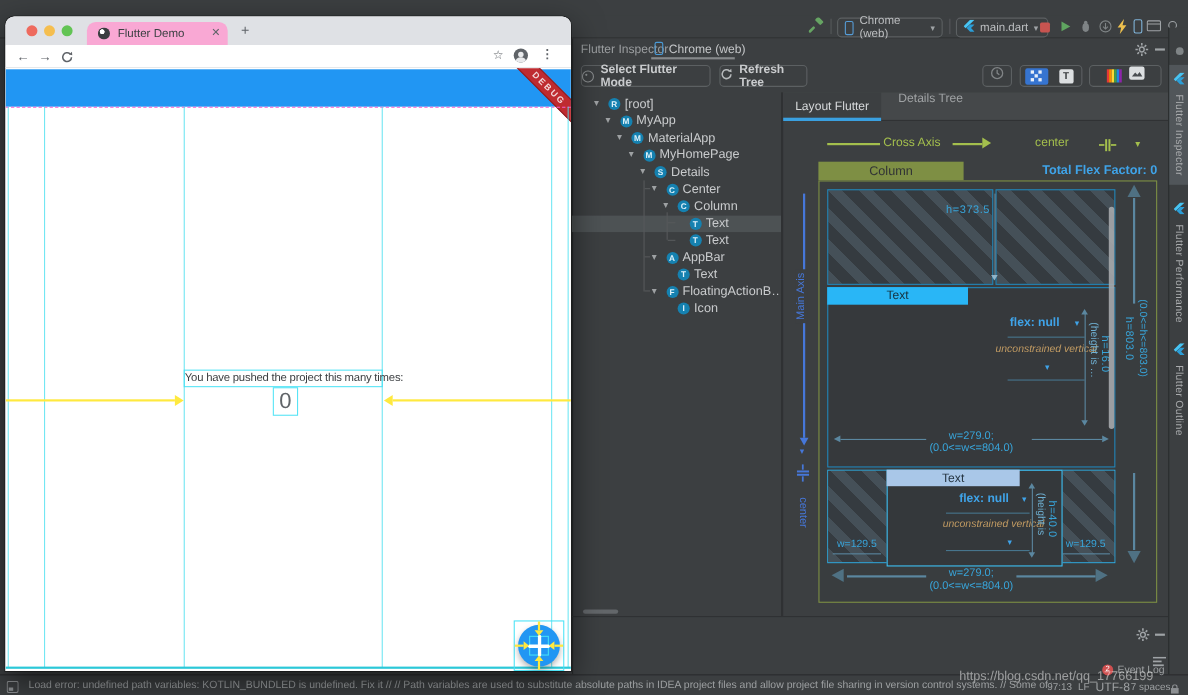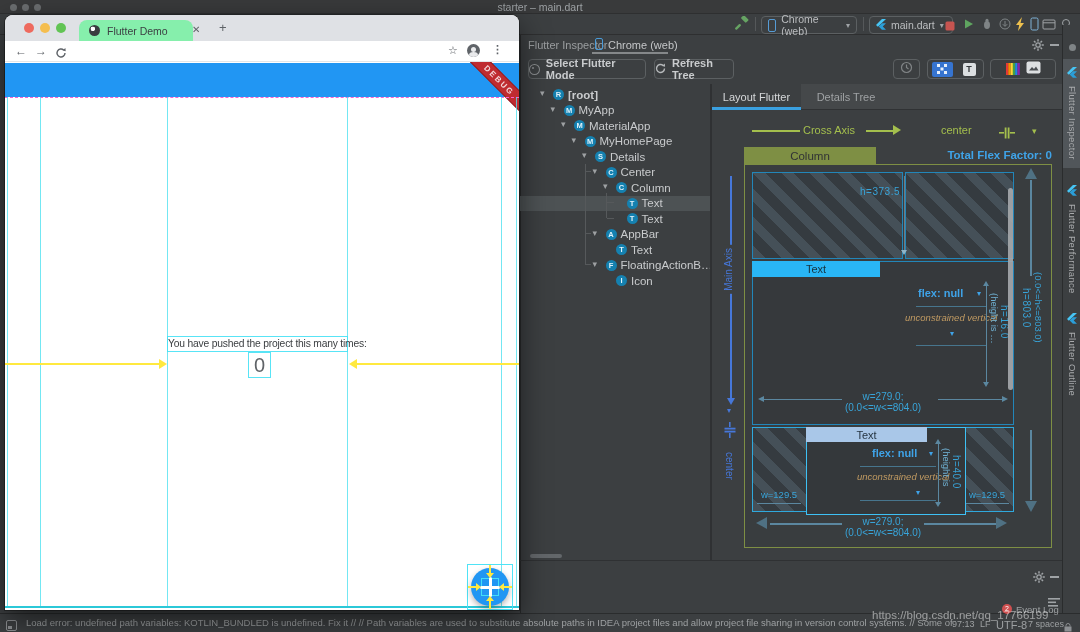--- a/index.html
+++ b/index.html
@@ -41,26 +41,20 @@
   .flexlab{font-size:11px;font-weight:bold;color:#3fa3e8;white-space:nowrap}
   .rule{background:#47758d;height:1px}
   .chev{color:#3fa3e8;font-size:8px}
   .gchev{color:#a4bf4d;font-size:9px}
 </style>
 </head>
 <body>
 
 <div id="stage">
 
-  <div class="t" style="left:0;top:0;width:1080px;height:14px;background:#393a3b;border-bottom:1px solid #2e2f30">
-    <div class="t" style="left:10px;top:4px;width:7px;height:7px;border-radius:50%;background:#6b6e70"></div>
-    <div class="t" style="left:22px;top:4px;width:7px;height:7px;border-radius:50%;background:#6b6e70"></div>
-    <div class="t" style="left:34px;top:4px;width:7px;height:7px;border-radius:50%;background:#6b6e70"></div>
-    <div class="t" style="left:0;top:1px;width:1080px;text-align:center;font-size:10.5px;color:#9da1a4">starter – main.dart</div>
-  </div>
 
   <div class="t" style="left:0;top:14px;width:1080px;height:21px;background:#3c3f41;border-bottom:1px solid #2e2f30">
     <span class="t" style="left:735px;top:2px">
       <svg width="15" height="15">
           <g fill="#66a463">
             <rect x="6.3" y="0.8" width="7" height="4.4" rx="1" transform="rotate(45 9.8 3)"></rect>
             <rect x="1.8" y="7.4" width="2.4" height="7" rx="1" transform="rotate(45 3 10.9)"></rect>
           </g>
         </svg></span>
     <div class="t" style="left:755px;top:3px;width:1px;height:14px;background:#55585a"></div>
@@ -172,21 +166,21 @@
     <span><svg width="15" height="13">
           <rect x="0.5" y="0.5" width="14" height="12" rx="2" fill="#dcdfe1"></rect>
           <path d="M3 9.5l3-3.5 2 2 2-2.5 2.5 4z" fill="#4a4e52"></path>
         </svg></span>
   </div>
 
   <div id="tree-host">
       <div class="tree-row" style="top: 3px;">
         <span class="tw" style="left: 20px;">▾</span>
         <span class="tico" style="left: 33px;">R</span>
-        <span class="tlab" style="left: 48px; font-weight: bold;">[root]</span>
+        <span class="tlab" style="left: 48px;">[root]</span>
       </div>
       <div class="tree-row" style="top: 18.5px;">
         <span class="tw" style="left: 30.5px;">▾</span>
         <span class="tico" style="left: 43.5px;">M</span>
         <span class="tlab" style="left: 58.5px;">MyApp</span>
       </div>
       <div class="tree-row" style="top: 34px;">
         <span class="tw" style="left: 41px;">▾</span>
         <span class="tico" style="left: 54px;">M</span>
         <span class="tlab" style="left: 69px;">MaterialApp</span>
@@ -247,21 +241,21 @@
   <div class="t" style="left:607px;top:202px;width:7px;height:1px;background:#56595b"></div>
   <div class="t" style="left:607px;top:218px;width:7px;height:1px;background:#56595b"></div>
   <div class="t" style="left:530px;top:554px;width:32px;height:4px;background:#63676a;border-radius:2px"></div>
   <div class="t" style="left:710px;top:84px;width:2px;height:476px;background:#2f3133"></div>
 
   <div class="t" style="left:712px;top:84px;width:350px;height:26px;background:#45484a;border-bottom:1px solid #303234"></div>
   <div class="t" style="left:712px;top:84px;width:89px;height:26px;background:#3c3f41;display:flex;align-items:center;justify-content:center">
     <span style="font-size:11px;color:#d6d8da">Layout Flutter</span>
   </div>
   <div class="t" style="left:712px;top:107px;width:89px;height:3px;background:#3aa0e0"></div>
-  <div class="t" style="left:801px;top:84px;width:90px;height:26px;display:flex;align-items:center;justify-content:center">
+  <div class="t" style="left:801px;top:84px;width:90px;height:26px;display:flex;align-items:flex-start;justify-content:center">
     <span style="font-size:11px;color:#9fa2a4">Details Tree</span>
   </div>
 
   <div class="t" style="left:752px;top:130px;width:48px;height:1.5px;background:#a4bf4d"></div>
   <span class="t" style="left:803px;top:124px;font-size:11px;color:#a4bf4d">Cross Axis</span>
   <div class="t" style="left:866px;top:130px;width:27px;height:1.5px;background:#a4bf4d"></div>
   <div class="tri" style="left:893px;top:125px;border-top:5.5px solid transparent;border-bottom:5.5px solid transparent;border-left:8px solid #a4bf4d"></div>
   <span class="t" style="left:941px;top:124px;font-size:11px;color:#a4bf4d">center</span>
   <span class="t" style="left:999px;top:125px">
     <svg width="16" height="12">
@@ -376,21 +370,21 @@
           <rect x="0" y="7" width="10" height="1.6"></rect>
         </g>
       </svg></span>
 
   <div class="t" style="left:5px;top:15px;width:514px;height:595px;border-radius:8px 8px 0 0;box-shadow:0 10px 30px rgba(0,0,0,.55),0 0 0 1px rgba(0,0,0,.35);z-index:5;background:#fff">
 
     <div class="t" style="left:0;top:0;width:514px;height:26px;background:#dfe1e5;border-radius:8px 8px 0 0">
       <div class="t" style="left:19px;top:8px;width:10px;height:10px;border-radius:50%;background:#ee6a5e"></div>
       <div class="t" style="left:35px;top:8px;width:10px;height:10px;border-radius:50%;background:#f5be4f"></div>
       <div class="t" style="left:51px;top:8px;width:10px;height:10px;border-radius:50%;background:#62c454"></div>
-      <div class="t" style="left:74px;top:5px;width:114px;height:21px;background:#86efac;border-radius:8px 8px 0 0">
+      <div class="t" style="left:74px;top:5px;width:128px;height:21px;background:#f9a8d4;border-radius:8px 8px 0 0">
         <span class="t" style="left:10px;top:5px;width:11px;height:11px;border-radius:50%;background:radial-gradient(circle at 35% 35%, #fff 0 2px, transparent 2.5px),#3a3d40"></span>
         <span class="t" style="left:28px;top:5px;font-size:10.5px;color:#3c4043;white-space:nowrap">Flutter Demo</span>
         <span class="t" style="left:113px;top:4px;font-size:10px;color:#5f6368">✕</span>
       </div>
       <span class="t" style="left:214px;top:5px;font-size:13px;color:#5f6368">+</span>
     </div>
 
     <div class="t" style="left:0;top:26px;width:514px;height:21px;background:#fff;border-bottom:1px solid #e4e6e8">
       <span class="t" style="left:10px;top:3px;font-size:12px;color:#5f6368">←</span>
       <span class="t" style="left:30px;top:3px;font-size:12px;color:#5f6368">→</span>

